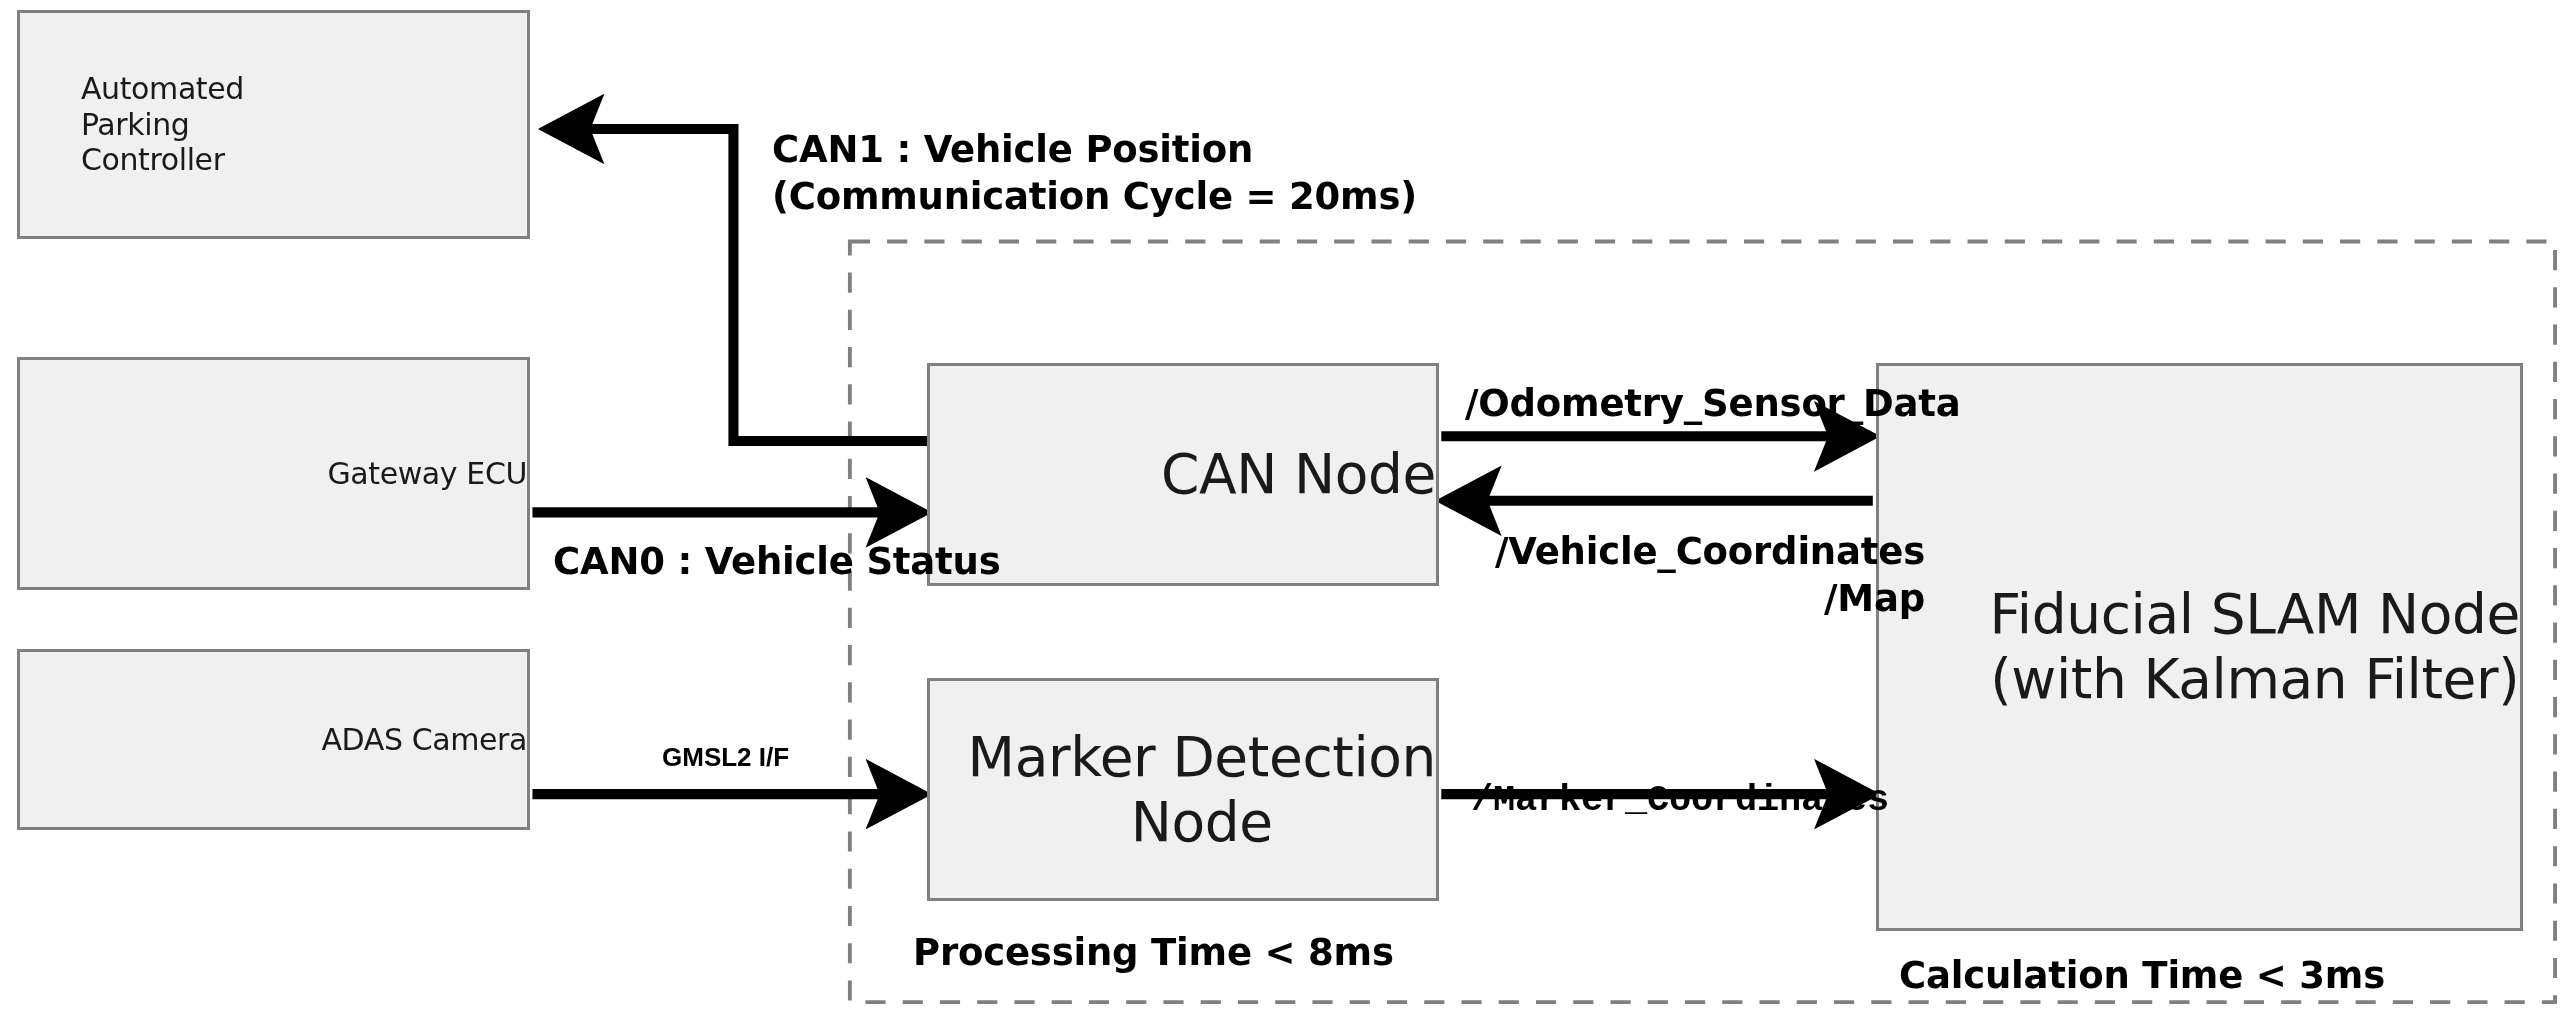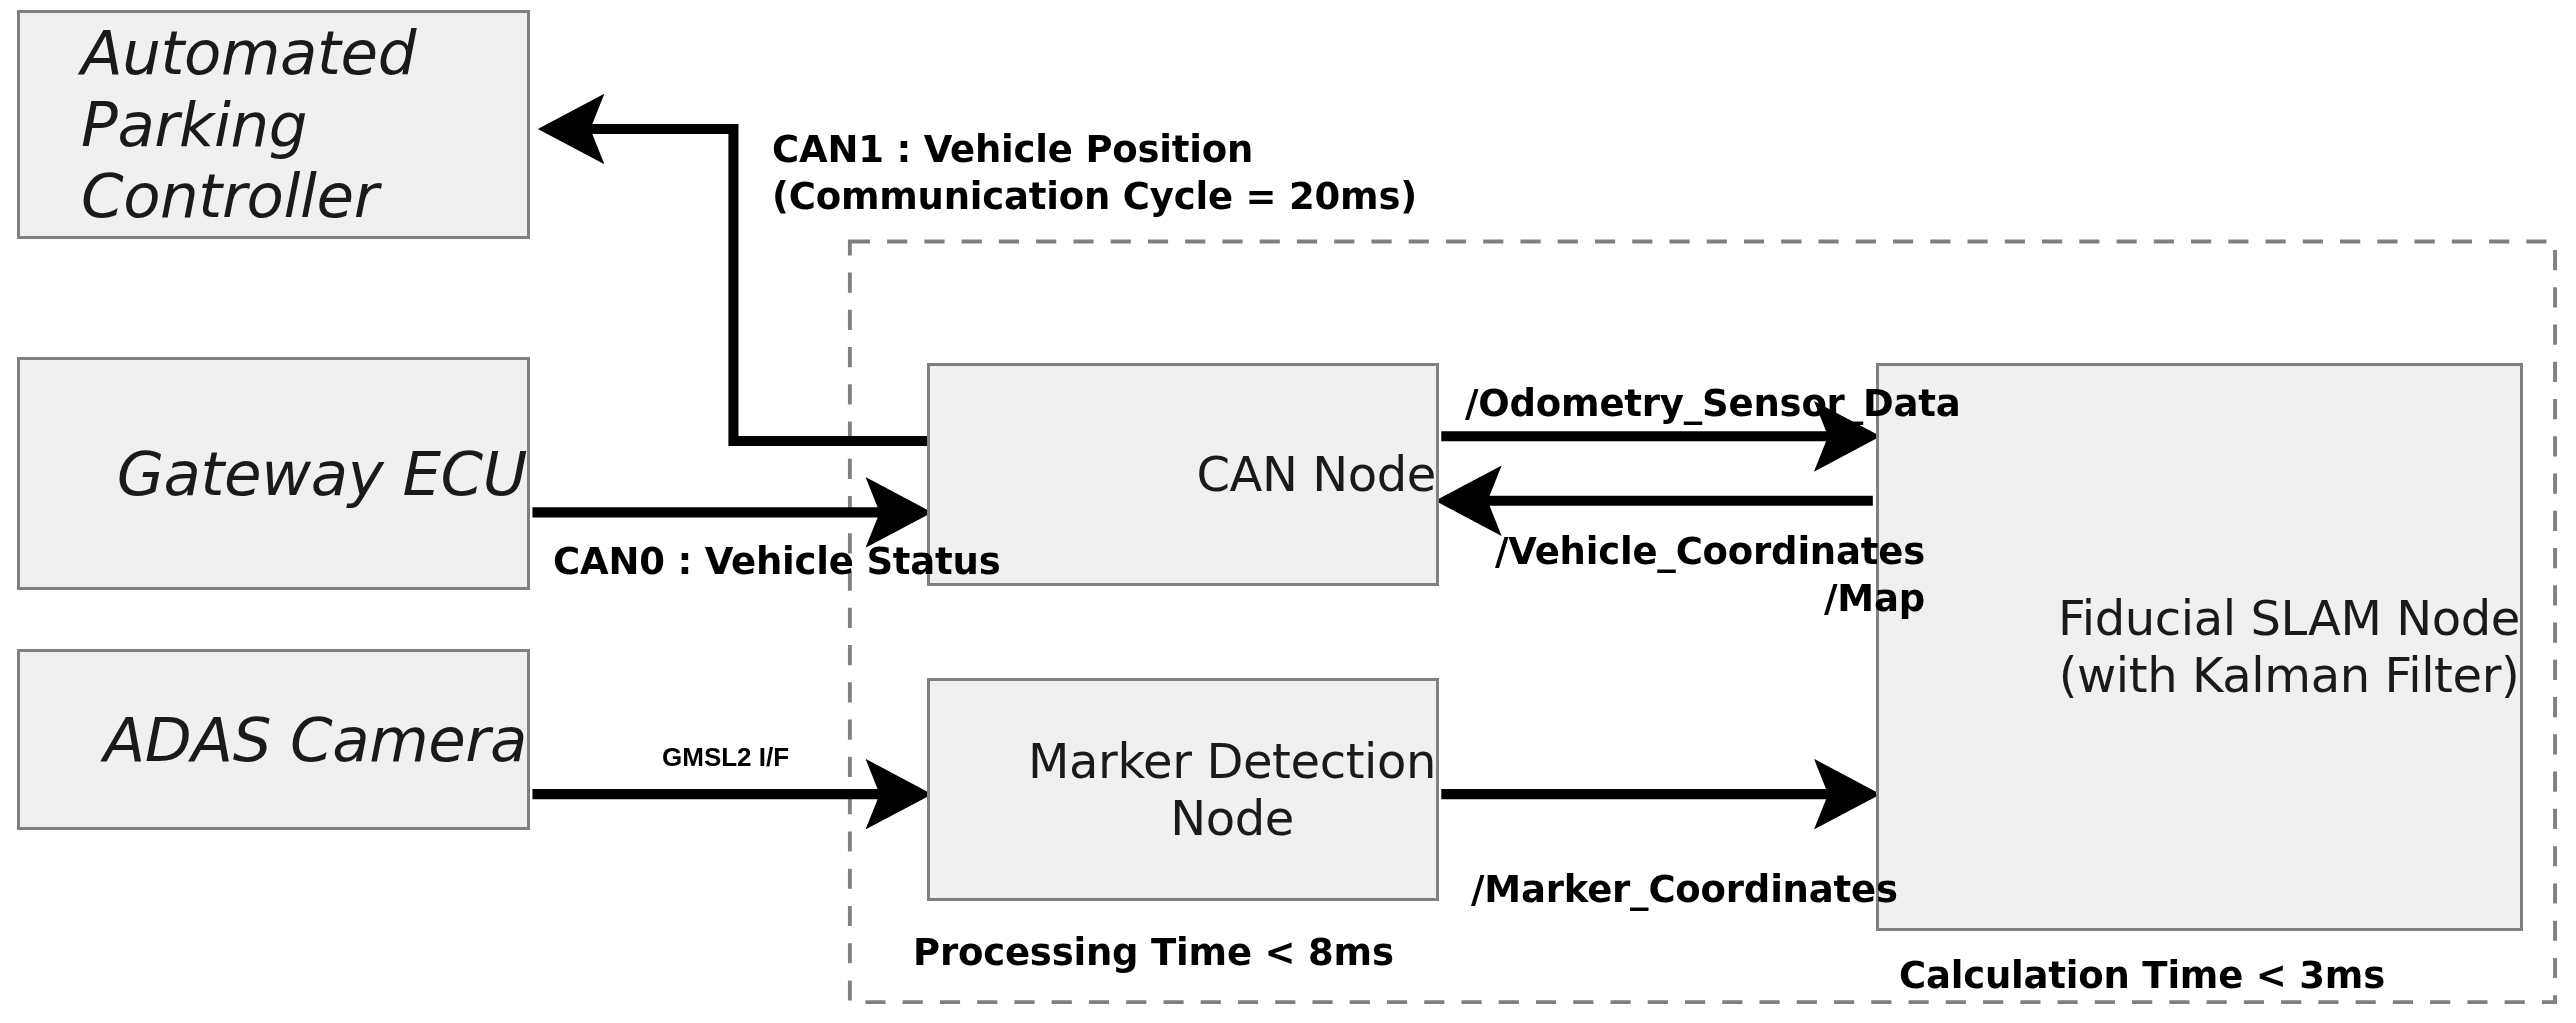--- a/index.html
+++ b/index.html
@@ -33,22 +33,22 @@
     text-align: center;
   }
   .node-label {
     font-family: "DejaVu Sans", sans-serif;
     font-weight: 400;
     color: #1a1a1a;
     line-height: 1.18;
     white-space: pre-line;
     letter-spacing: -0.4px;
   }
-  .node-label.size-big   { font-size: 61px; font-style: italic; }
-  .node-label.size-mid   { font-size: 48px; }
+  .node-label.size-big   { font-size: 30px; }
+  .node-label.size-mid   { font-size: 55px; }
   .edge-label {
     position: absolute;
     font-family: "DejaVu Sans", sans-serif;
     font-weight: 700;
     font-size: 37px;
     color: #000000;
     line-height: 1.28;
     white-space: pre-line;
     letter-spacing: -0.2px;
   }
@@ -119,20 +119,20 @@
 
   <div class="edge-label" style="left:553px; top:538px;">CAN0 : Vehicle Status</div>
 
   <div class="edge-label plain" style="left:662px; top:741px; font-size:26px;">GMSL2 I/F</div>
 
   <div class="edge-label" style="left:1465px; top:380px;">/Odometry_Sensor_Data</div>
 
   <div class="edge-label" style="left:1495px; top:528px;text-align:right;">/Vehicle_Coordinates
 /Map</div>
 
-  <div class="edge-label" style="left:1471px; top:866px;">/Marker_Coordinates</div>
+  <div class="edge-label" style="left:1471px; top:777px;font-family:Liberation Mono, monospace;">/Marker_Coordinates</div>
 
   <div class="edge-label" style="left:913px; top:929px;">Processing Time &lt; 8ms</div>
 
   <div class="edge-label" style="left:1899px; top:952px;">Calculation Time &lt; 3ms</div>
 
 </div>
 
 
 </body></html>

